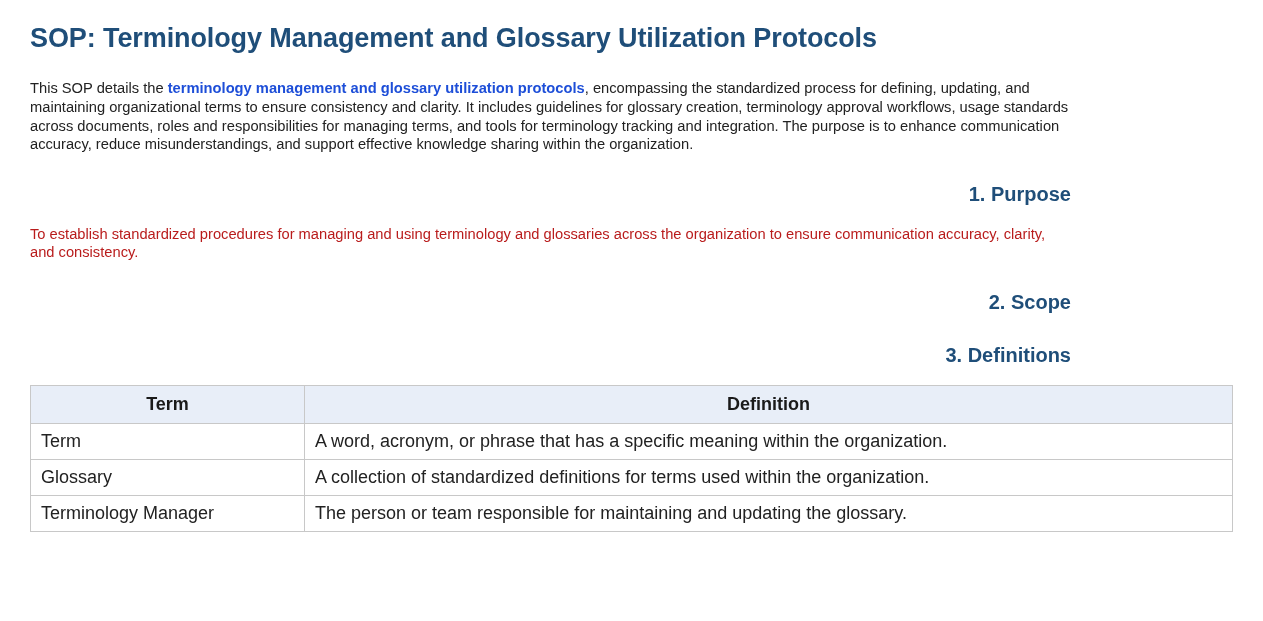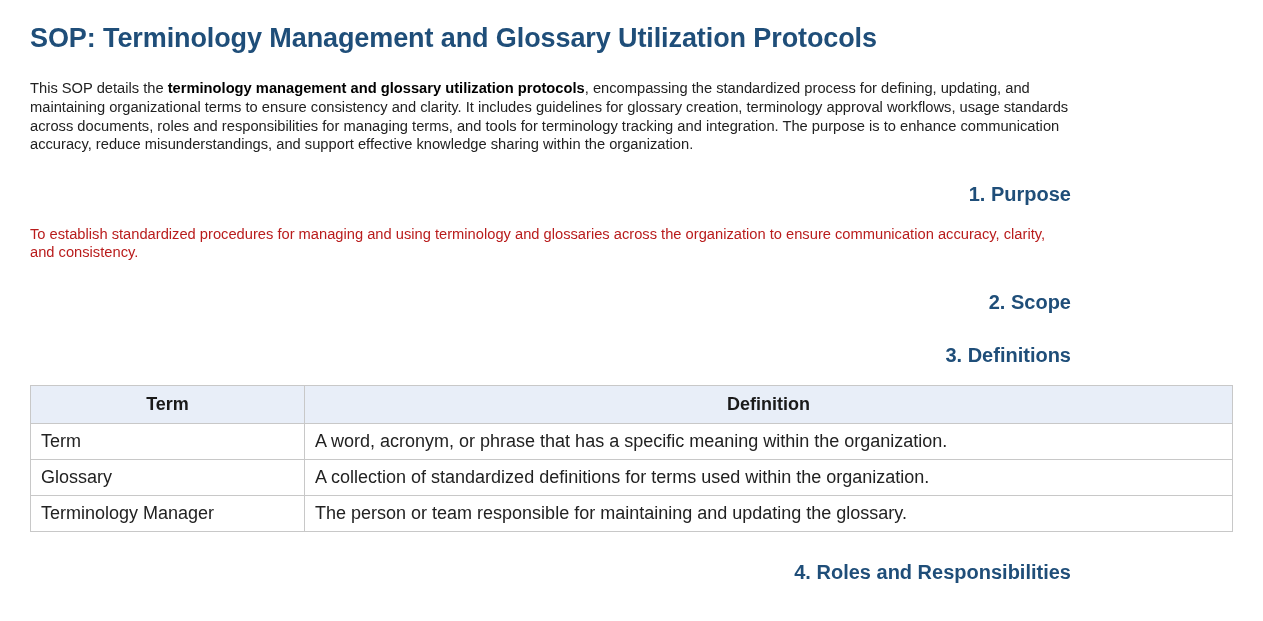--- a/index.html
+++ b/index.html
@@ -30,21 +30,21 @@
   }
   .intro {
     font-size: 14.7px;
     line-height: 18.6px;
     color: #222222;
     margin: 25px 0 0 0;
     max-width: 1186px;
   }
   .intro b {
     font-weight: bold;
-    color: #000000;
+    color: #1d4ed8;
   }
   h2.section-heading {
     font-size: 20px;
     font-weight: bold;
     color: #1f4e79;
     margin: 28px 0 0 0;
     line-height: 1.25;
     text-align: right;
   }
   .section-body {
@@ -123,15 +123,14 @@
         <td>Glossary</td>
         <td>A collection of standardized definitions for terms used within the organization.</td>
       </tr>
       <tr>
         <td>Terminology Manager</td>
         <td>The person or team responsible for maintaining and updating the glossary.</td>
       </tr>
     </tbody>
   </table>
 
-  <h2 class="section-heading heading-last">4. Roles and Responsibilities</h2>
 
 </div>
 
 </body></html>

